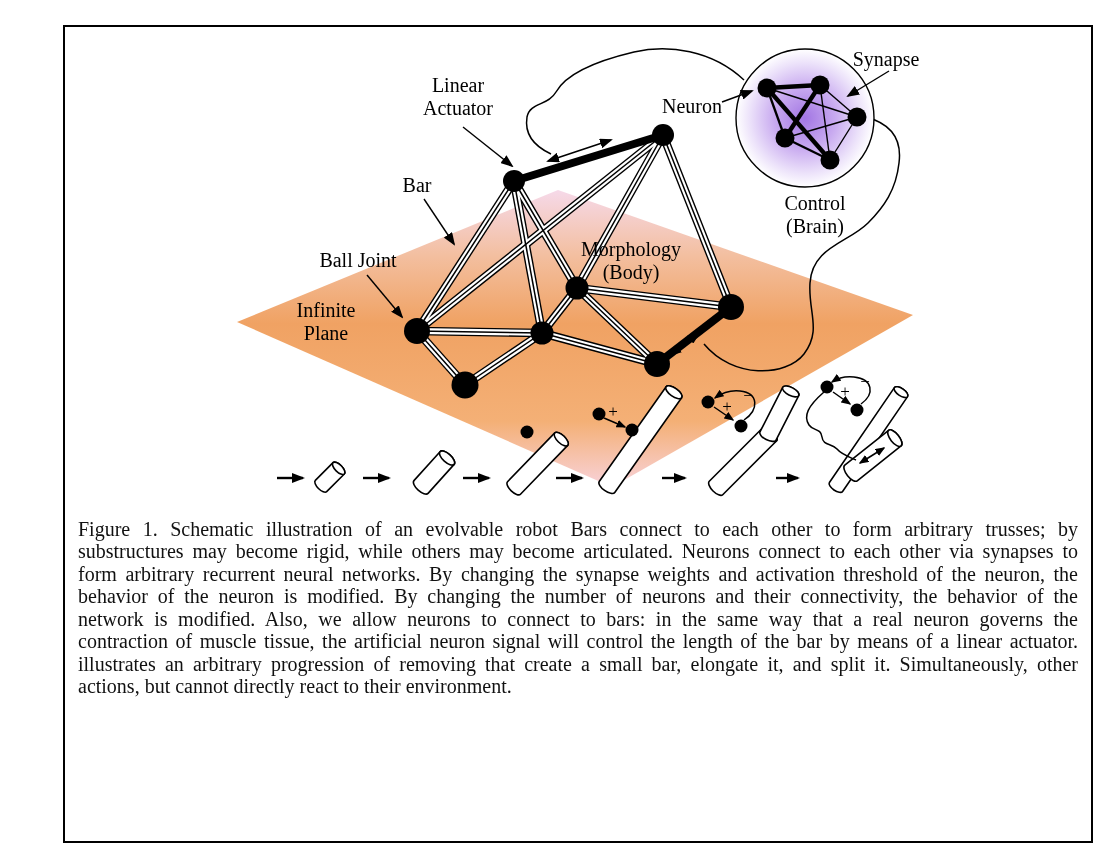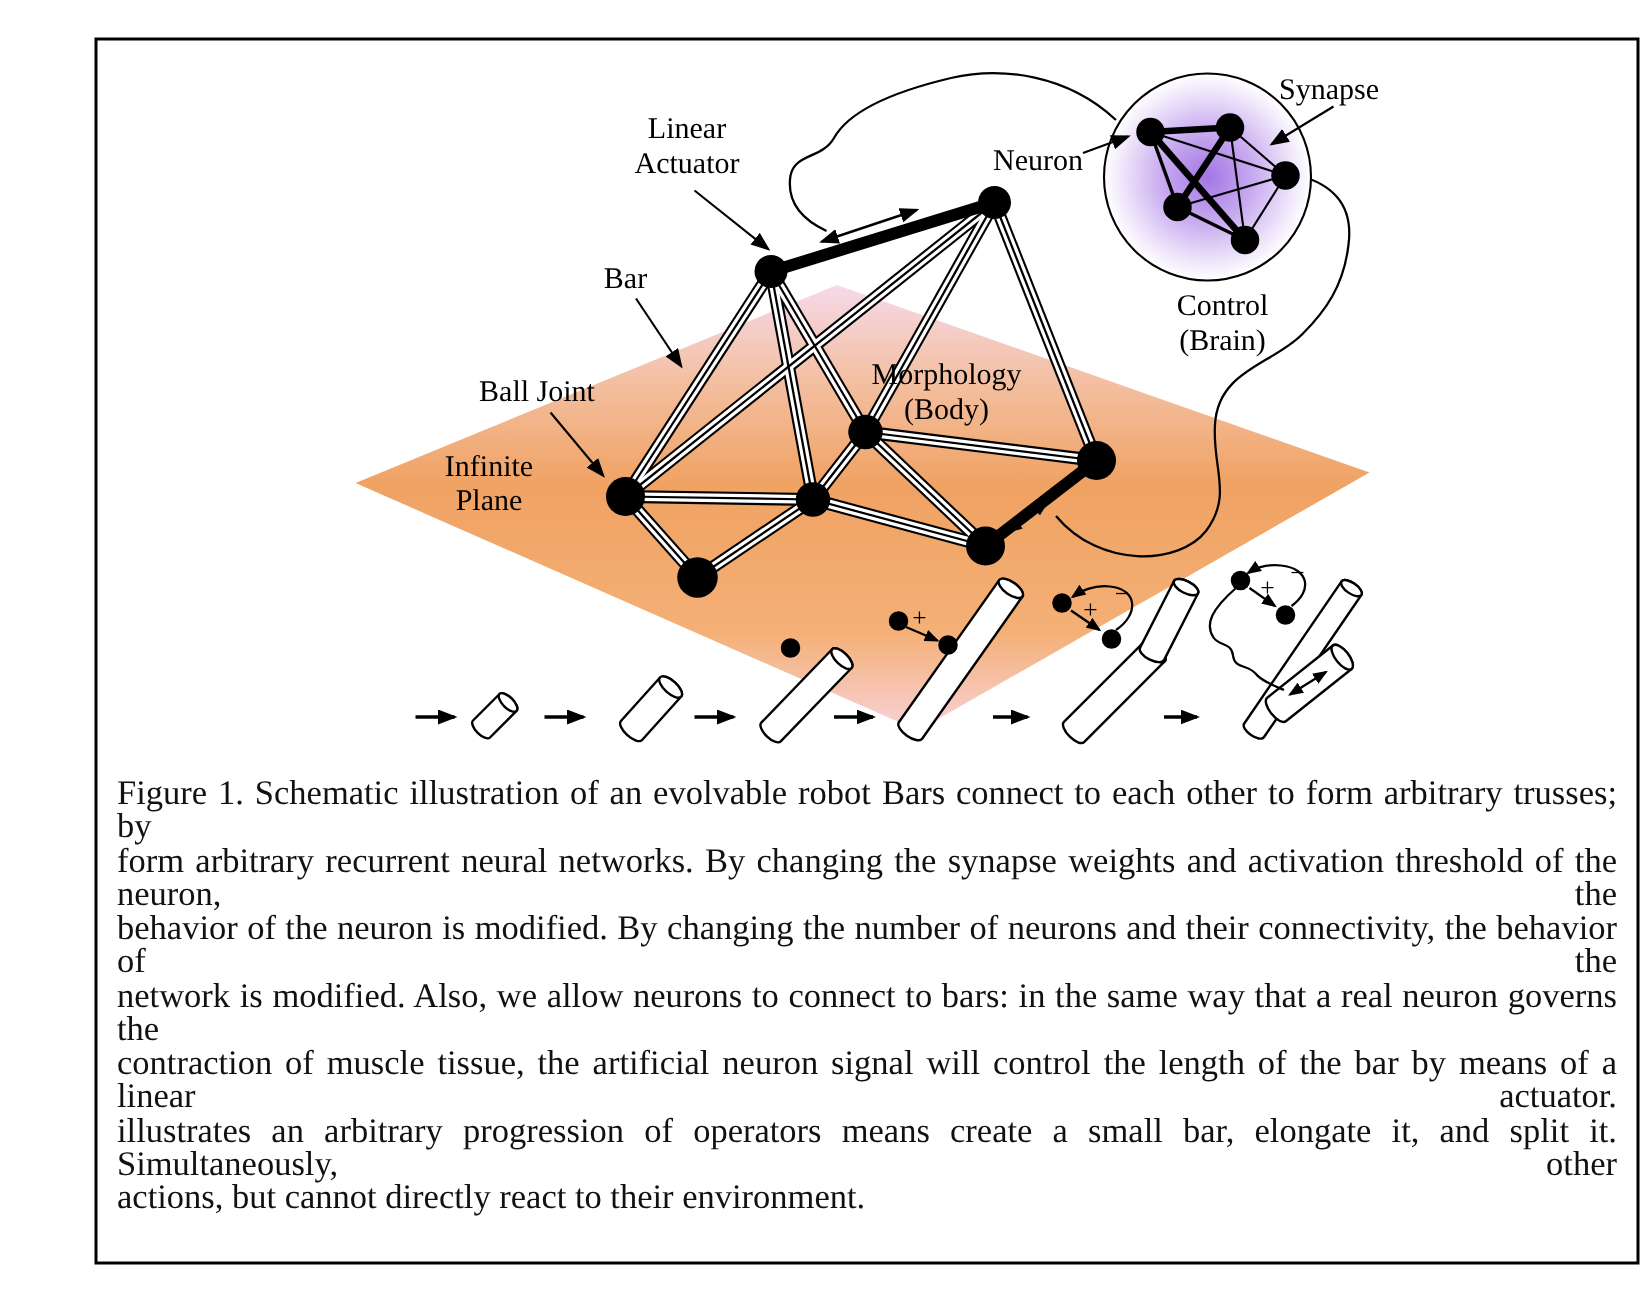--- a/index.html
+++ b/index.html
@@ -2,21 +2,21 @@
 <html><head>
 <meta charset="utf-8">
 <style>
   html,body{margin:0;padding:0;background:#ffffff;}
   .page{position:relative;width:1095px;height:860px;background:#fff;overflow:hidden;
         font-family:"Liberation Serif", serif;}
   .figure-box{position:absolute;left:63px;top:25px;width:1026px;height:814px;
               border:2px solid #000;background:#fff;}
   .schematic{position:absolute;left:0;top:0;width:1095px;height:860px;}
   .caption{position:absolute;left:78px;top:518px;width:1000px;color:#111;
-           font-size:23px;line-height:22.45px;}
+           font-size:20px;line-height:22.45px;}
   .cap-line{text-align:justify;text-align-last:justify;white-space:normal;}
   .cap-line.last{text-align-last:left;}
   svg text{font-family:"Liberation Serif", serif;fill:#000;}
   .diag-label{font-size:20px;}
   .sign-label{font-size:17px;}
   .bar-outer{stroke:#000;stroke-width:8.6;fill:none;}
   .bar-inner{stroke:#fff;stroke-width:5.8;fill:none;}
   .bar-core{stroke:#000;stroke-width:1.5;fill:none;}
   .thickbar{stroke:#000;stroke-width:8;fill:none;}
   .node{fill:#000;}
@@ -202,20 +202,21 @@
       <line class="labarrow" x1="722" y1="102" x2="752" y2="91" marker-end="url(#ah)"></line>
       <text class="diag-label" x="886" y="66" text-anchor="middle">Synapse</text>
       <line class="labarrow" x1="889" y1="71" x2="848" y2="96" marker-end="url(#ah)"></line>
       <text class="diag-label" x="815" y="210" text-anchor="middle">Control</text>
       <text class="diag-label" x="815" y="233" text-anchor="middle">(Brain)</text>
     </g>
   </svg>
 
   <div class="caption" id="caption">
       <div class="cap-line">Figure 1. Schematic illustration of an evolvable robot Bars connect to each other to form arbitrary trusses; by</div>
+      <div class="cap-line">substructures may become rigid, while others may become articulated. Neurons connect to each other via synapses to</div>
       <div class="cap-line">form arbitrary recurrent neural networks. By changing the synapse weights and activation threshold of the neuron, the</div>
       <div class="cap-line">behavior of the neuron is modified. By changing the number of neurons and their connectivity, the behavior of the</div>
       <div class="cap-line">network is modified. Also, we allow neurons to connect to bars: in the same way that a real neuron governs the</div>
       <div class="cap-line">contraction of muscle tissue, the artificial neuron signal will control the length of the bar by means of a linear actuator.</div>
-      <div class="cap-line">illustrates an arbitrary progression of operators means create a small bar, elongate it, and split it. Simultaneously, other</div>
+      <div class="cap-line">illustrates an arbitrary progression of removing that create a small bar, elongate it, and split it. Simultaneously, other</div>
       <div class="cap-line last">actions, but cannot directly react to their environment.</div>
     </div>
 </div>
 
 </body></html>

